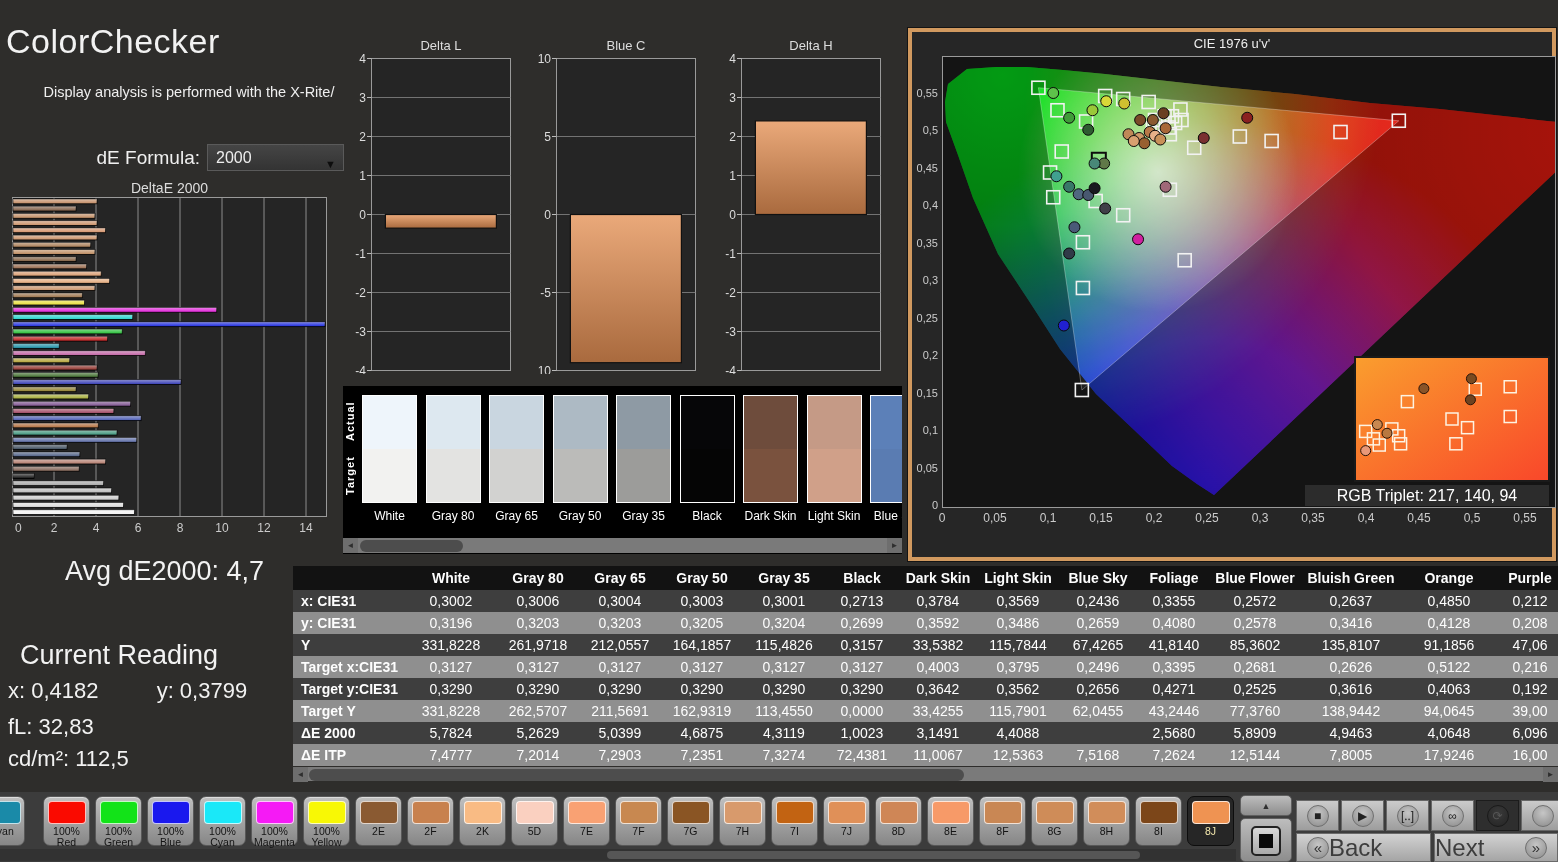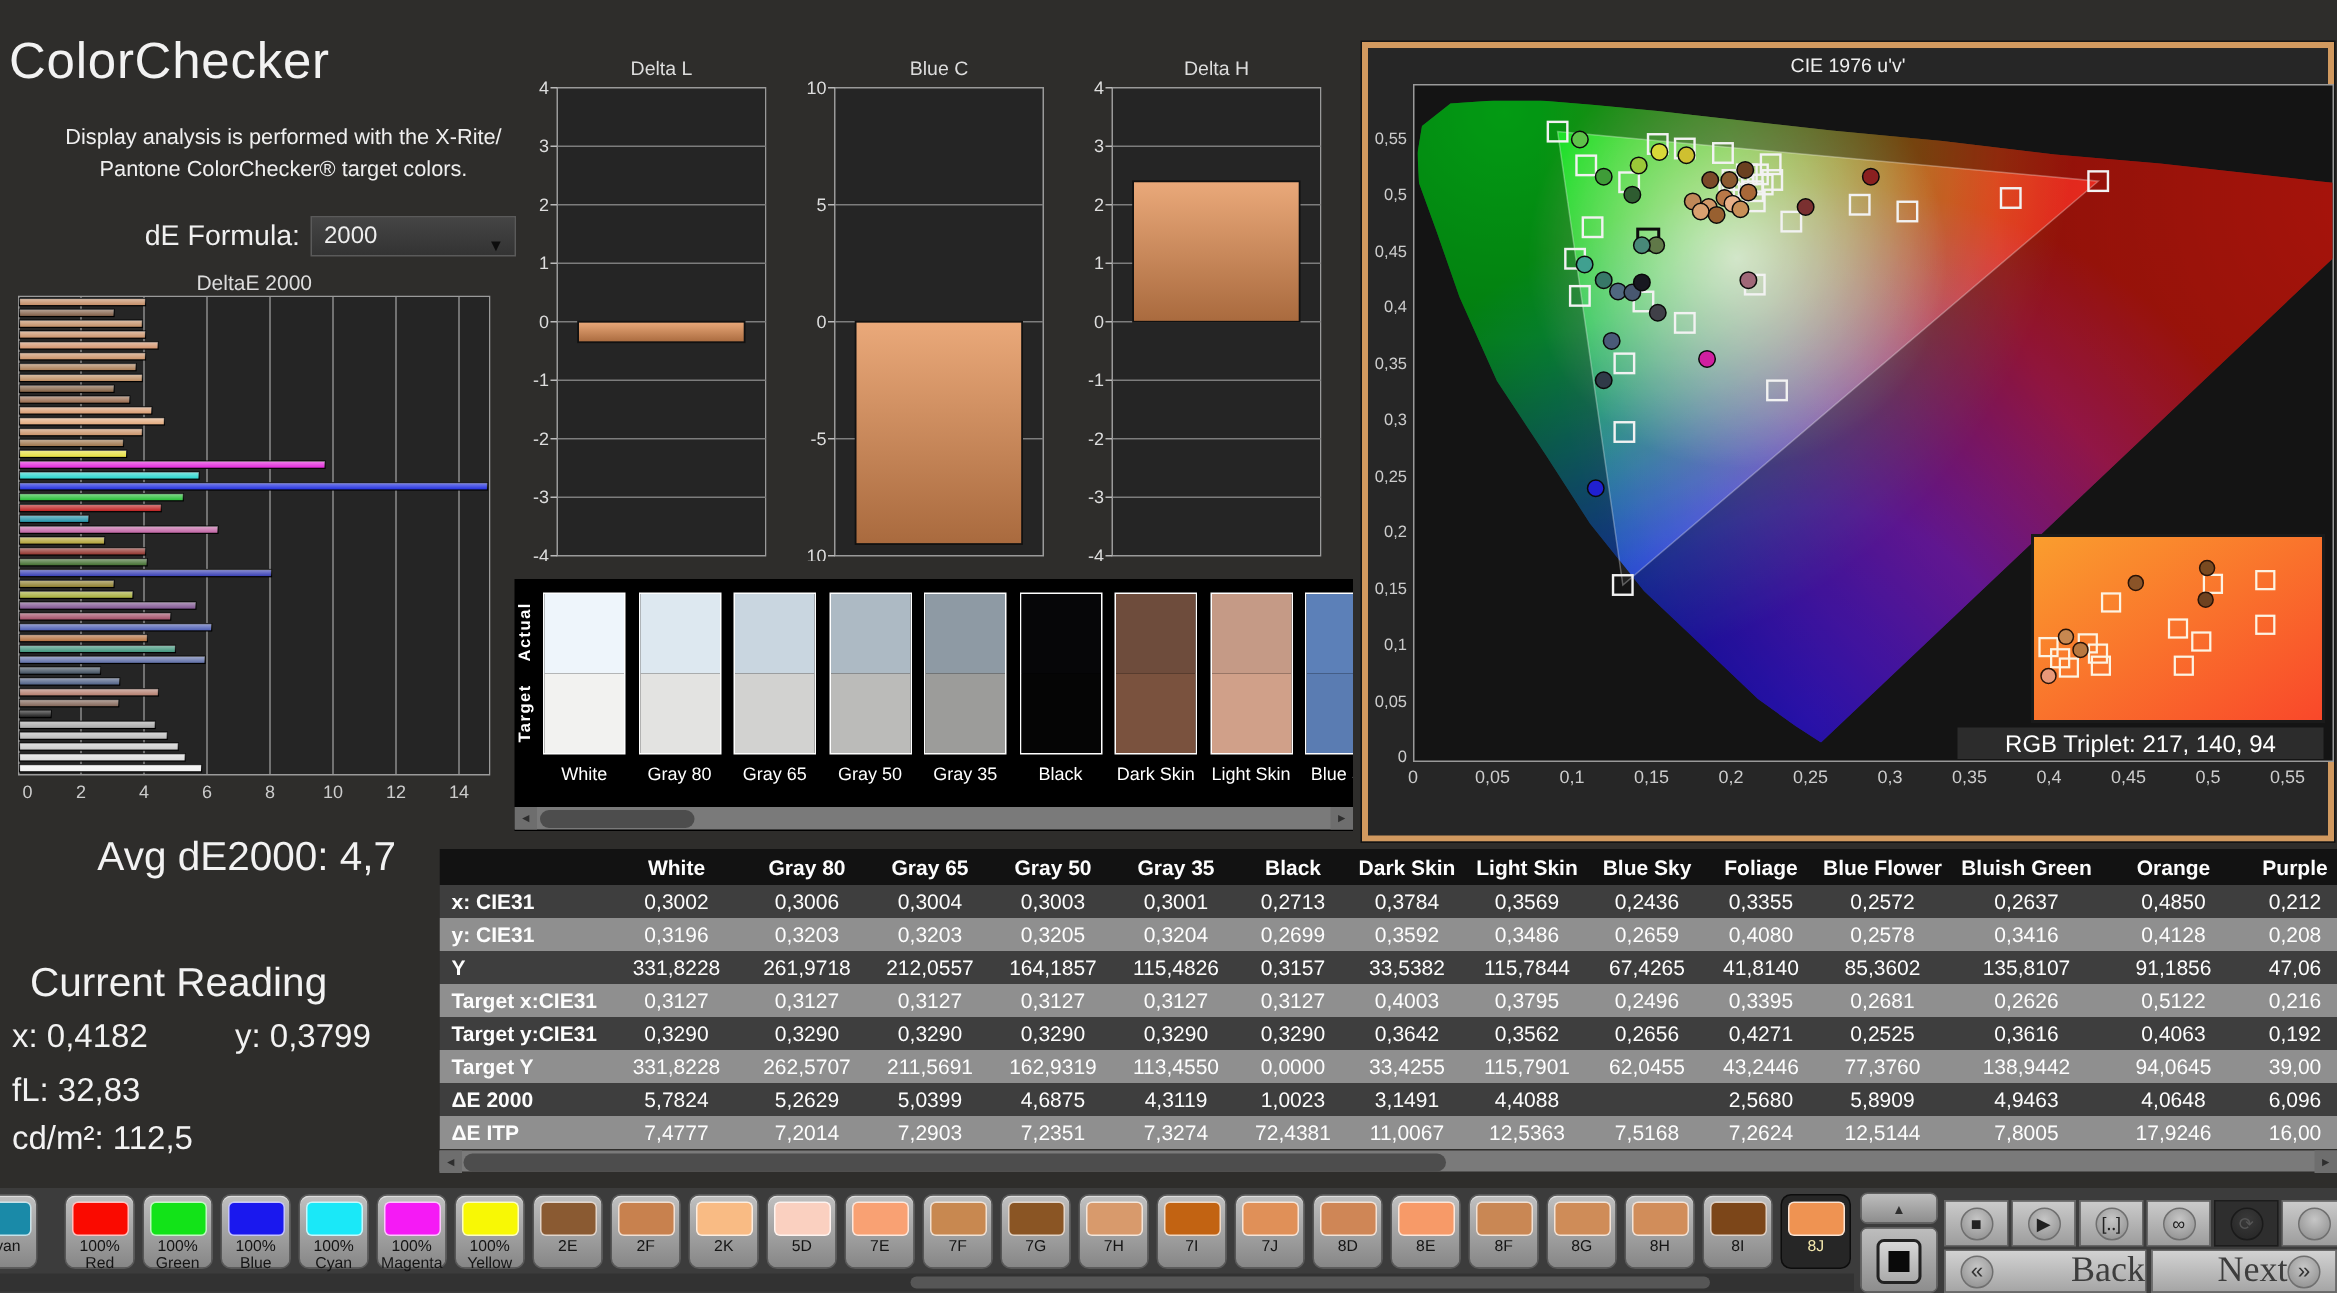--- a/index.html
+++ b/index.html
@@ -76,21 +76,21 @@
   .tp-btn{position:absolute;top:800px;width:43px;height:31px;background:linear-gradient(#cbcbcb,#9d9d9d);
           border:1px solid #666;box-sizing:border-box;display:flex;align-items:center;justify-content:center;}
   .tp-btn .badge{width:22px;height:22px;border-radius:50%;background:radial-gradient(circle at 50% 35%,#c6c6c6,#8a8a8a);
           border:1px solid #6f6f6f;color:#222;font-size:12px;line-height:20px;text-align:center;box-sizing:border-box;}
   .tp-btn.active{background:#2e2e2e;border-color:#1c1c1c;}
   .tp-btn.active .badge{background:radial-gradient(circle at 50% 35%,#3a3a3a,#242424);color:#555;border-color:#1a1a1a;}
   .nav-btn{position:absolute;top:833px;height:29px;background:linear-gradient(#d2d2d2,#a5a5a5);border:1px solid #6a6a6a;
           box-sizing:border-box;display:flex;align-items:center;font-size:24px;color:#3d3d3d;}
   .nav-btn .badge{width:22px;height:22px;border-radius:50%;background:radial-gradient(circle at 50% 35%,#c6c6c6,#8a8a8a);
           border:1px solid #6f6f6f;font-size:15px;line-height:20px;text-align:center;color:#333;flex:none;box-sizing:border-box;}
-  .nav-btn .nl{flex:1;text-align:right;font-family:Liberation Serif, serif;}
+  .nav-btn .nl{flex:1;text-align:left;}
 </style>
 </head>
 <body>
 
 <div id="screen">
 
   <svg width="0" height="0" style="position:absolute">
     <defs>
       <linearGradient id="orangeGrad" x1="0" y1="0" x2="0" y2="1">
         <stop offset="0" stop-color="#eaa97a"></stop>
@@ -122,21 +122,20 @@
       <linearGradient id="insetGrad" x1="0" y1="0" x2="1" y2="1">
         <stop offset="0" stop-color="#fa9e2e"></stop>
           <stop offset="1" stop-color="#f9472a"></stop>
       </linearGradient>
     </defs>
   </svg>
 
   <div class="abs" id="app-title">ColorChecker</div>
   <div class="abs" id="app-desc">
     <div>Display analysis is performed with the X-Rite/</div>
-    <div>Pantone ColorChecker® target colors.</div>
   </div>
   <div class="abs" id="formula-label">dE Formula:</div>
   <div class="abs" id="formula-select">
     <span>2000</span>
     <span class="arr">▼</span>
   </div>
 
   <div class="abs" id="deltae-title">DeltaE 2000</div>
   <div class="abs" id="deltae-chart"><svg width="315" height="340">
         <rect x="0.5" y="0.5" width="314" height="319" fill="#252525" stroke="#9a9a9a"></rect>

